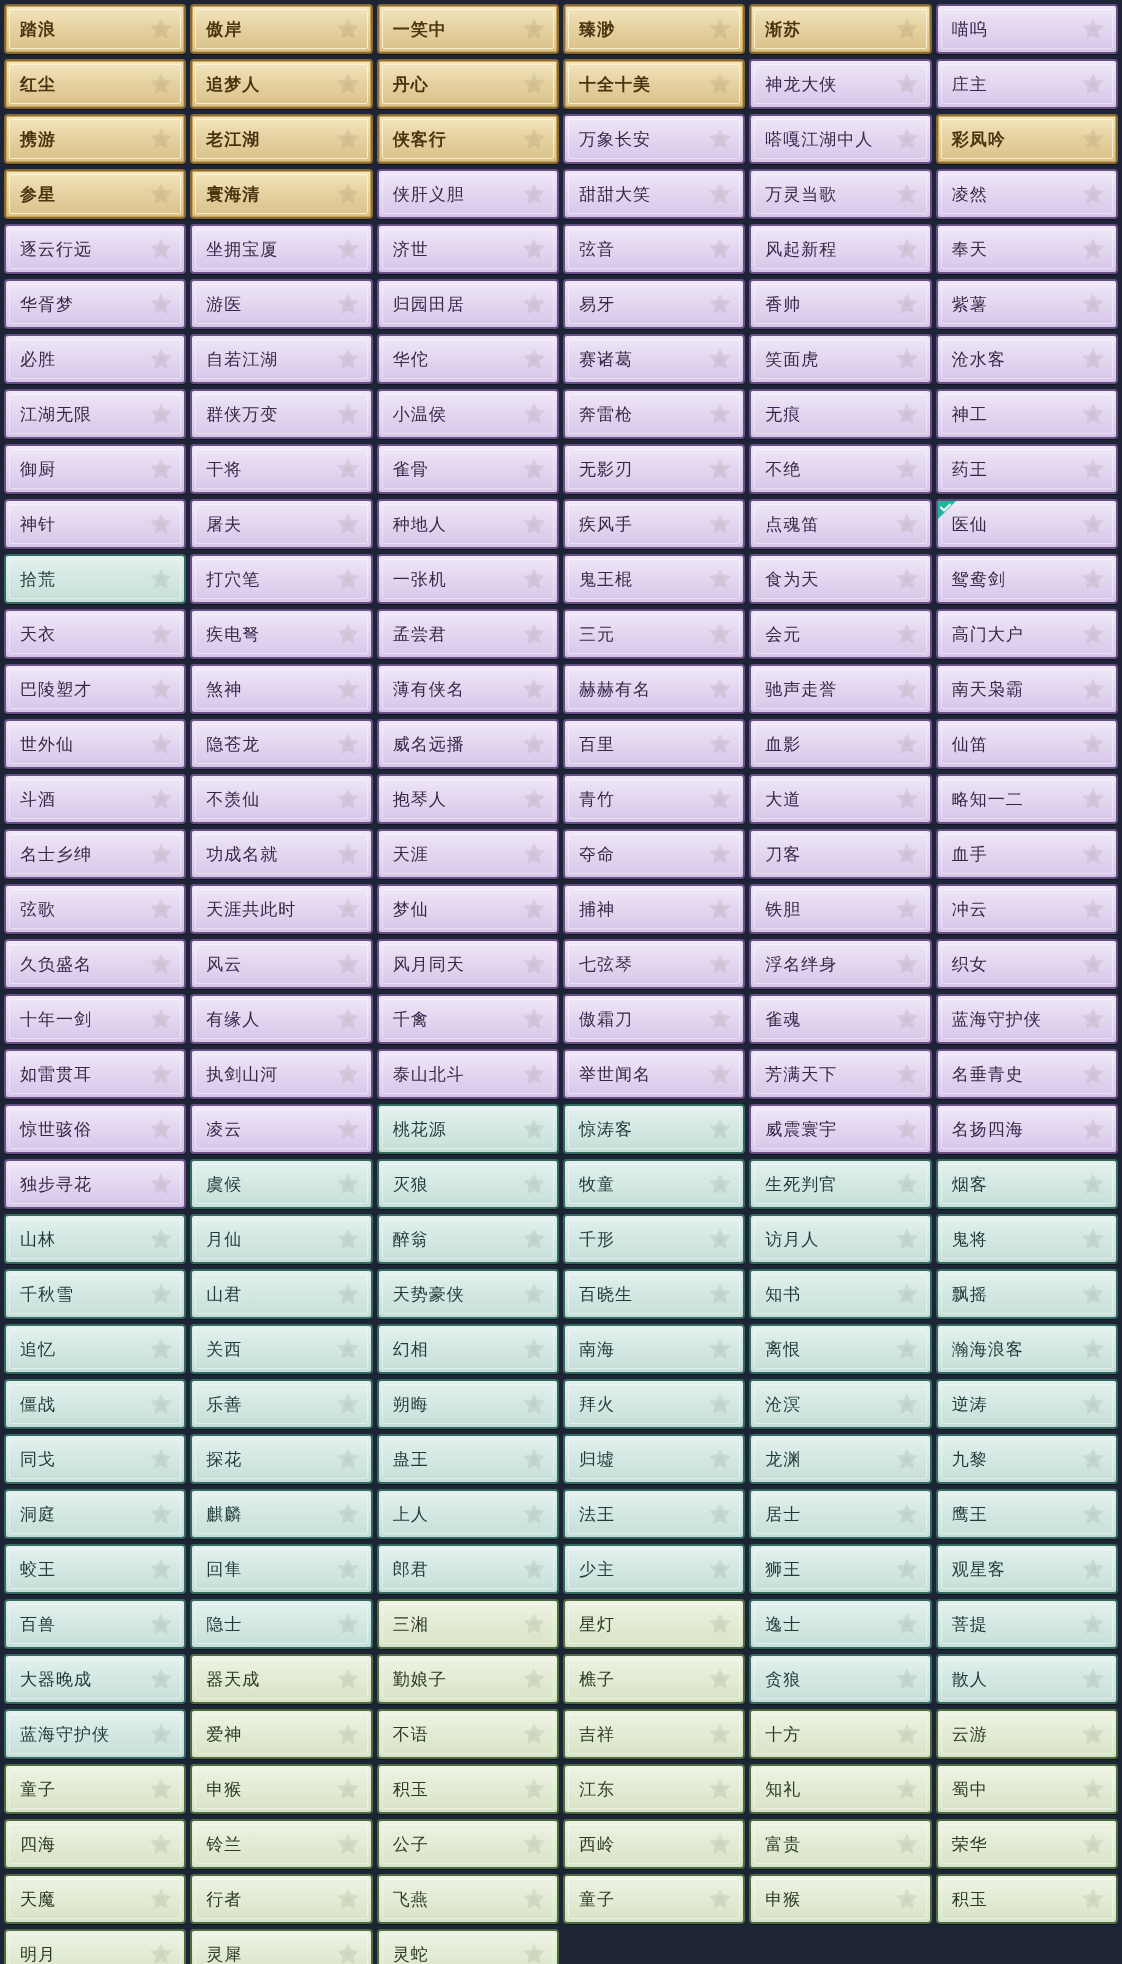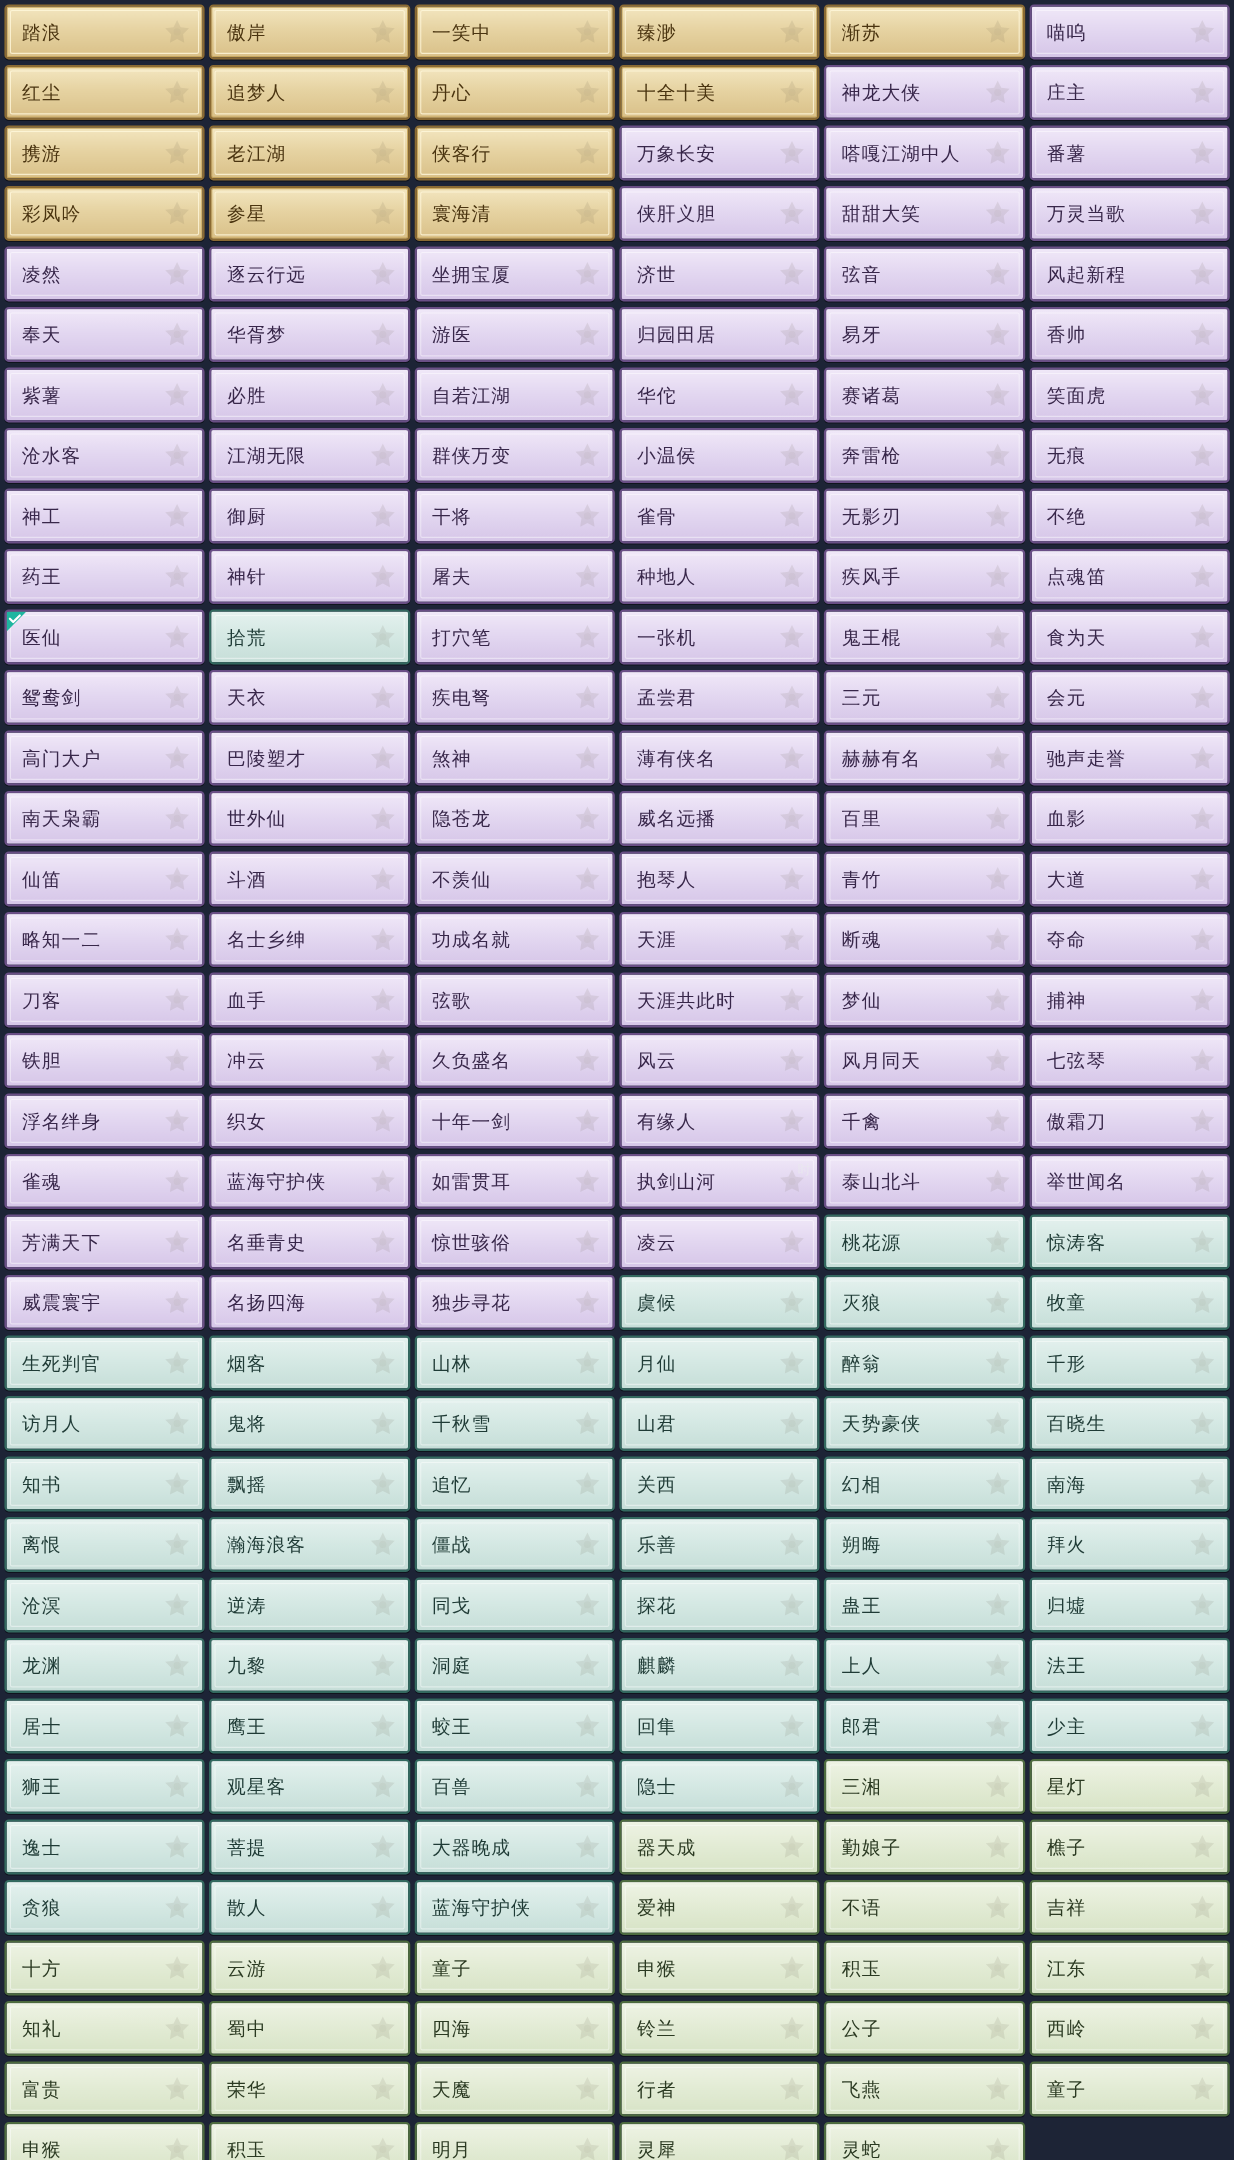--- a/index.html
+++ b/index.html
@@ -60,20 +60,21 @@
     height: 26px;
     opacity: 0.35;
     z-index: 1;
   }
 
   
   .t-gold {
     background: linear-gradient(180deg, #f3e6c0 0%, #e6d3a2 45%, #d9c088 100%);
     border-color: #8a6a33;
     box-shadow: inset 0 0 0 1px #c9a85e, 0 1px 0 rgba(0,0,0,0.5);
+    font-weight: bold;
   }
   .t-gold::before { border-color: rgba(255,248,220,0.8); }
   .t-gold .label { color: #4a3410; }
 
   .t-purple {
     background: linear-gradient(180deg, #f0e8f8 0%, #e2d6f0 50%, #d6c6e8 100%);
     border-color: #6a4f86;
   }
   .t-purple .label { color: #38274a; }
 
@@ -225,27 +226,20 @@
       </svg>
       <span class="label">万象长安</span>
     </div>
     <div class="cell t-purple">
       <svg class="emblem" viewBox="0 0 24 24" aria-hidden="true">
         <path d="M12 2 L15 8 L22 9 L17 14 L18 21 L12 18 L6 21 L7 14 L2 9 L9 8 Z" fill="rgba(90,80,60,0.30)"></path>
         <circle cx="12" cy="12" r="3" fill="rgba(120,110,90,0.25)"></circle>
       </svg>
       <span class="label">嗒嘎江湖中人</span>
     </div>
-    <div class="cell t-purple">
-      <svg class="emblem" viewBox="0 0 24 24" aria-hidden="true">
-        <path d="M12 2 L15 8 L22 9 L17 14 L18 21 L12 18 L6 21 L7 14 L2 9 L9 8 Z" fill="rgba(90,80,60,0.30)"></path>
-        <circle cx="12" cy="12" r="3" fill="rgba(120,110,90,0.25)"></circle>
-      </svg>
-      <span class="label">番薯</span>
-    </div>
     <div class="cell t-gold">
       <svg class="emblem" viewBox="0 0 24 24" aria-hidden="true">
         <path d="M12 2 L15 8 L22 9 L17 14 L18 21 L12 18 L6 21 L7 14 L2 9 L9 8 Z" fill="rgba(90,80,60,0.30)"></path>
         <circle cx="12" cy="12" r="3" fill="rgba(120,110,90,0.25)"></circle>
       </svg>
       <span class="label">彩凤吟</span>
     </div>
     <div class="cell t-gold">
       <svg class="emblem" viewBox="0 0 24 24" aria-hidden="true">
         <path d="M12 2 L15 8 L22 9 L17 14 L18 21 L12 18 L6 21 L7 14 L2 9 L9 8 Z" fill="rgba(90,80,60,0.30)"></path>
@@ -775,27 +769,20 @@
         <path d="M12 2 L15 8 L22 9 L17 14 L18 21 L12 18 L6 21 L7 14 L2 9 L9 8 Z" fill="rgba(90,80,60,0.30)"></path>
         <circle cx="12" cy="12" r="3" fill="rgba(120,110,90,0.25)"></circle>
       </svg>
       <span class="label">天涯</span>
     </div>
     <div class="cell t-purple">
       <svg class="emblem" viewBox="0 0 24 24" aria-hidden="true">
         <path d="M12 2 L15 8 L22 9 L17 14 L18 21 L12 18 L6 21 L7 14 L2 9 L9 8 Z" fill="rgba(90,80,60,0.30)"></path>
         <circle cx="12" cy="12" r="3" fill="rgba(120,110,90,0.25)"></circle>
       </svg>
-      <span class="label">断魂</span>
-    </div>
-    <div class="cell t-purple">
-      <svg class="emblem" viewBox="0 0 24 24" aria-hidden="true">
-        <path d="M12 2 L15 8 L22 9 L17 14 L18 21 L12 18 L6 21 L7 14 L2 9 L9 8 Z" fill="rgba(90,80,60,0.30)"></path>
-        <circle cx="12" cy="12" r="3" fill="rgba(120,110,90,0.25)"></circle>
-      </svg>
       <span class="label">夺命</span>
     </div>
     <div class="cell t-purple">
       <svg class="emblem" viewBox="0 0 24 24" aria-hidden="true">
         <path d="M12 2 L15 8 L22 9 L17 14 L18 21 L12 18 L6 21 L7 14 L2 9 L9 8 Z" fill="rgba(90,80,60,0.30)"></path>
         <circle cx="12" cy="12" r="3" fill="rgba(120,110,90,0.25)"></circle>
       </svg>
       <span class="label">刀客</span>
     </div>
     <div class="cell t-purple">

